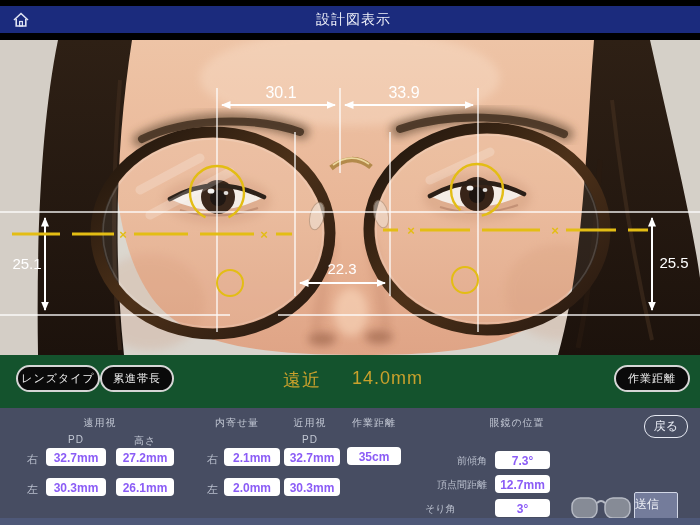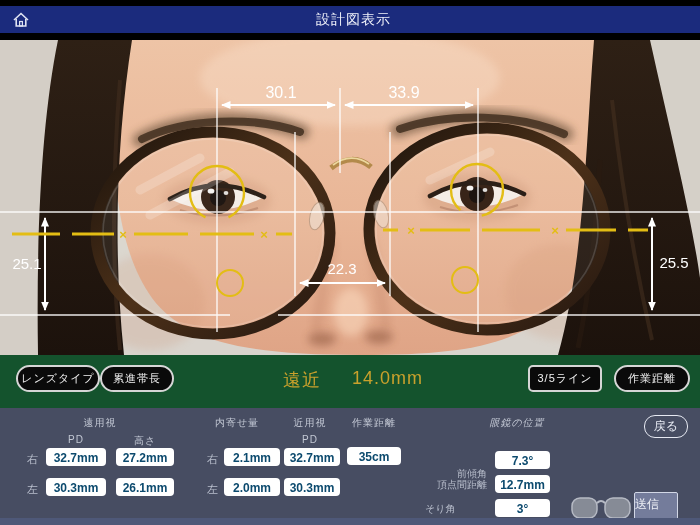--- a/index.html
+++ b/index.html
@@ -16,21 +16,21 @@
   .controls{position:absolute;top:355px;left:0;width:700px;height:53px;background:#14532d;}
   .pillbtn{position:absolute;top:10px;height:27px;box-sizing:border-box;border:2px solid #d6d6d6;
        border-radius:15px;background:#0a0a0a;color:#f2f2f2;font-size:11px;text-align:center;
        line-height:23px;letter-spacing:1px;}
   .rectbtn{border-radius:5px;}
   .goldtxt{position:absolute;top:13px;color:#c9a12c;font-size:18px;letter-spacing:1px;}
   
   .panel{position:absolute;top:408px;left:0;width:700px;height:110px;background:#474d62;}
   .plabel{position:absolute;color:#c3c8d4;font-size:10px;text-align:center;letter-spacing:1px;}
   .rowlabel{position:absolute;color:#b9bfcd;font-size:11px;}
-  .vbox{position:absolute;height:18px;background:#fff;border-radius:4px;color:#0c4a6e;
+  .vbox{position:absolute;height:18px;background:#fff;border-radius:4px;color:#8b5cf6;
        font-size:12px;font-weight:700;text-align:center;line-height:21px;}
   .backbtn{position:absolute;left:644px;top:7px;width:44px;height:23px;box-sizing:border-box;
        border:1.5px solid #e6e9f2;border-radius:11px;color:#e6e9f2;font-size:12px;
        text-align:center;line-height:20px;background:transparent;}
   .sendbtn{position:absolute;left:634px;top:84px;width:44px;height:36px;box-sizing:border-box;
        border:1px solid #d2d7e6;border-radius:2px;background:#747c9b;color:#eef0f6;
        font-size:12px;line-height:22px;}
   .glassesicon{position:absolute;left:570px;top:86px;width:62px;height:28px;}
   .bottomstrip{position:absolute;top:518px;left:0;width:700px;height:7px;background:#4e5878;}
 </style>
@@ -178,52 +178,51 @@
         <text x="555" y="195">×</text>
       </g>
     </svg>
   </div>
 
   <div class="controls">
     <div class="pillbtn" style="left:16px;width:84px;">レンズタイプ</div>
     <div class="pillbtn" style="left:100px;width:74px;">累進帯長</div>
     <div class="goldtxt" style="left:283px;">遠近</div>
     <div class="goldtxt" style="left:352px;">14.0mm</div>
-    <div class="pillbtn rectbtn" style="left:528px;width:74px;">3/5ライン</div>
     <div class="pillbtn" style="left:614px;width:76px;">作業距離</div>
   </div>
 
   <div class="panel">
     <div class="plabel" style="left:60px;top:8px;width:80px;">遠用視</div>
     <div class="plabel" style="left:46px;top:26px;width:60px;">PD</div>
     <div class="plabel" style="left:116px;top:26px;width:58px;">高さ</div>
     <div class="plabel" style="left:203px;top:8px;width:68px;">内寄せ量</div>
     <div class="plabel" style="left:282px;top:8px;width:56px;">近用視</div>
     <div class="plabel" style="left:282px;top:26px;width:56px;">PD</div>
     <div class="plabel" style="left:344px;top:8px;width:60px;">作業距離</div>
-    <div class="plabel" style="left:481px;top:8px;width:72px;font-style:italic;">眼鏡の位置</div>
+    <div class="plabel" style="left:481px;top:8px;width:72px;">眼鏡の位置</div>
 
     <div class="backbtn">戻る</div>
 
     <div class="rowlabel" style="left:27px;top:44px;">右</div>
     <div class="vbox" style="left:46px;top:40px;width:60px;">32.7mm</div>
     <div class="vbox" style="left:116px;top:40px;width:58px;">27.2mm</div>
     <div class="rowlabel" style="left:207px;top:44px;">右</div>
     <div class="vbox" style="left:224px;top:40px;width:56px;">2.1mm</div>
     <div class="vbox" style="left:284px;top:40px;width:56px;">32.7mm</div>
     <div class="vbox" style="left:347px;top:39px;width:54px;">35cm</div>
 
     <div class="rowlabel" style="left:27px;top:74px;">左</div>
     <div class="vbox" style="left:46px;top:70px;width:60px;">30.3mm</div>
     <div class="vbox" style="left:116px;top:70px;width:58px;">26.1mm</div>
     <div class="rowlabel" style="left:207px;top:74px;">左</div>
     <div class="vbox" style="left:224px;top:70px;width:56px;">2.0mm</div>
     <div class="vbox" style="left:284px;top:70px;width:56px;">30.3mm</div>
 
-    <div class="rowlabel" style="left:425px;top:46px;width:62px;text-align:right;font-size:10px;margin-top:13px;">前傾角</div>
+    <div class="rowlabel" style="left:425px;top:46px;width:62px;text-align:right;font-size:10px;">前傾角</div>
     <div class="vbox" style="left:495px;top:43px;width:55px;">7.3°</div>
     <div class="rowlabel" style="left:415px;top:70px;width:72px;text-align:right;font-size:10px;">頂点間距離</div>
     <div class="vbox" style="left:495px;top:67px;width:55px;">12.7mm</div>
     <div class="rowlabel" style="left:425px;top:94px;width:62px;text-align:left;font-size:10px;">そり角</div>
     <div class="vbox" style="left:495px;top:91px;width:55px;">3°</div>
 
     <div class="glassesicon">
       <svg width="62" height="28" viewBox="0 0 62 28">
         <rect x="2" y="4" width="25" height="20" rx="8" fill="#868b96" stroke="#b6bac4" stroke-width="1.5"></rect>
         <rect x="35" y="4" width="25" height="20" rx="8" fill="#868b96" stroke="#b6bac4" stroke-width="1.5"></rect>

